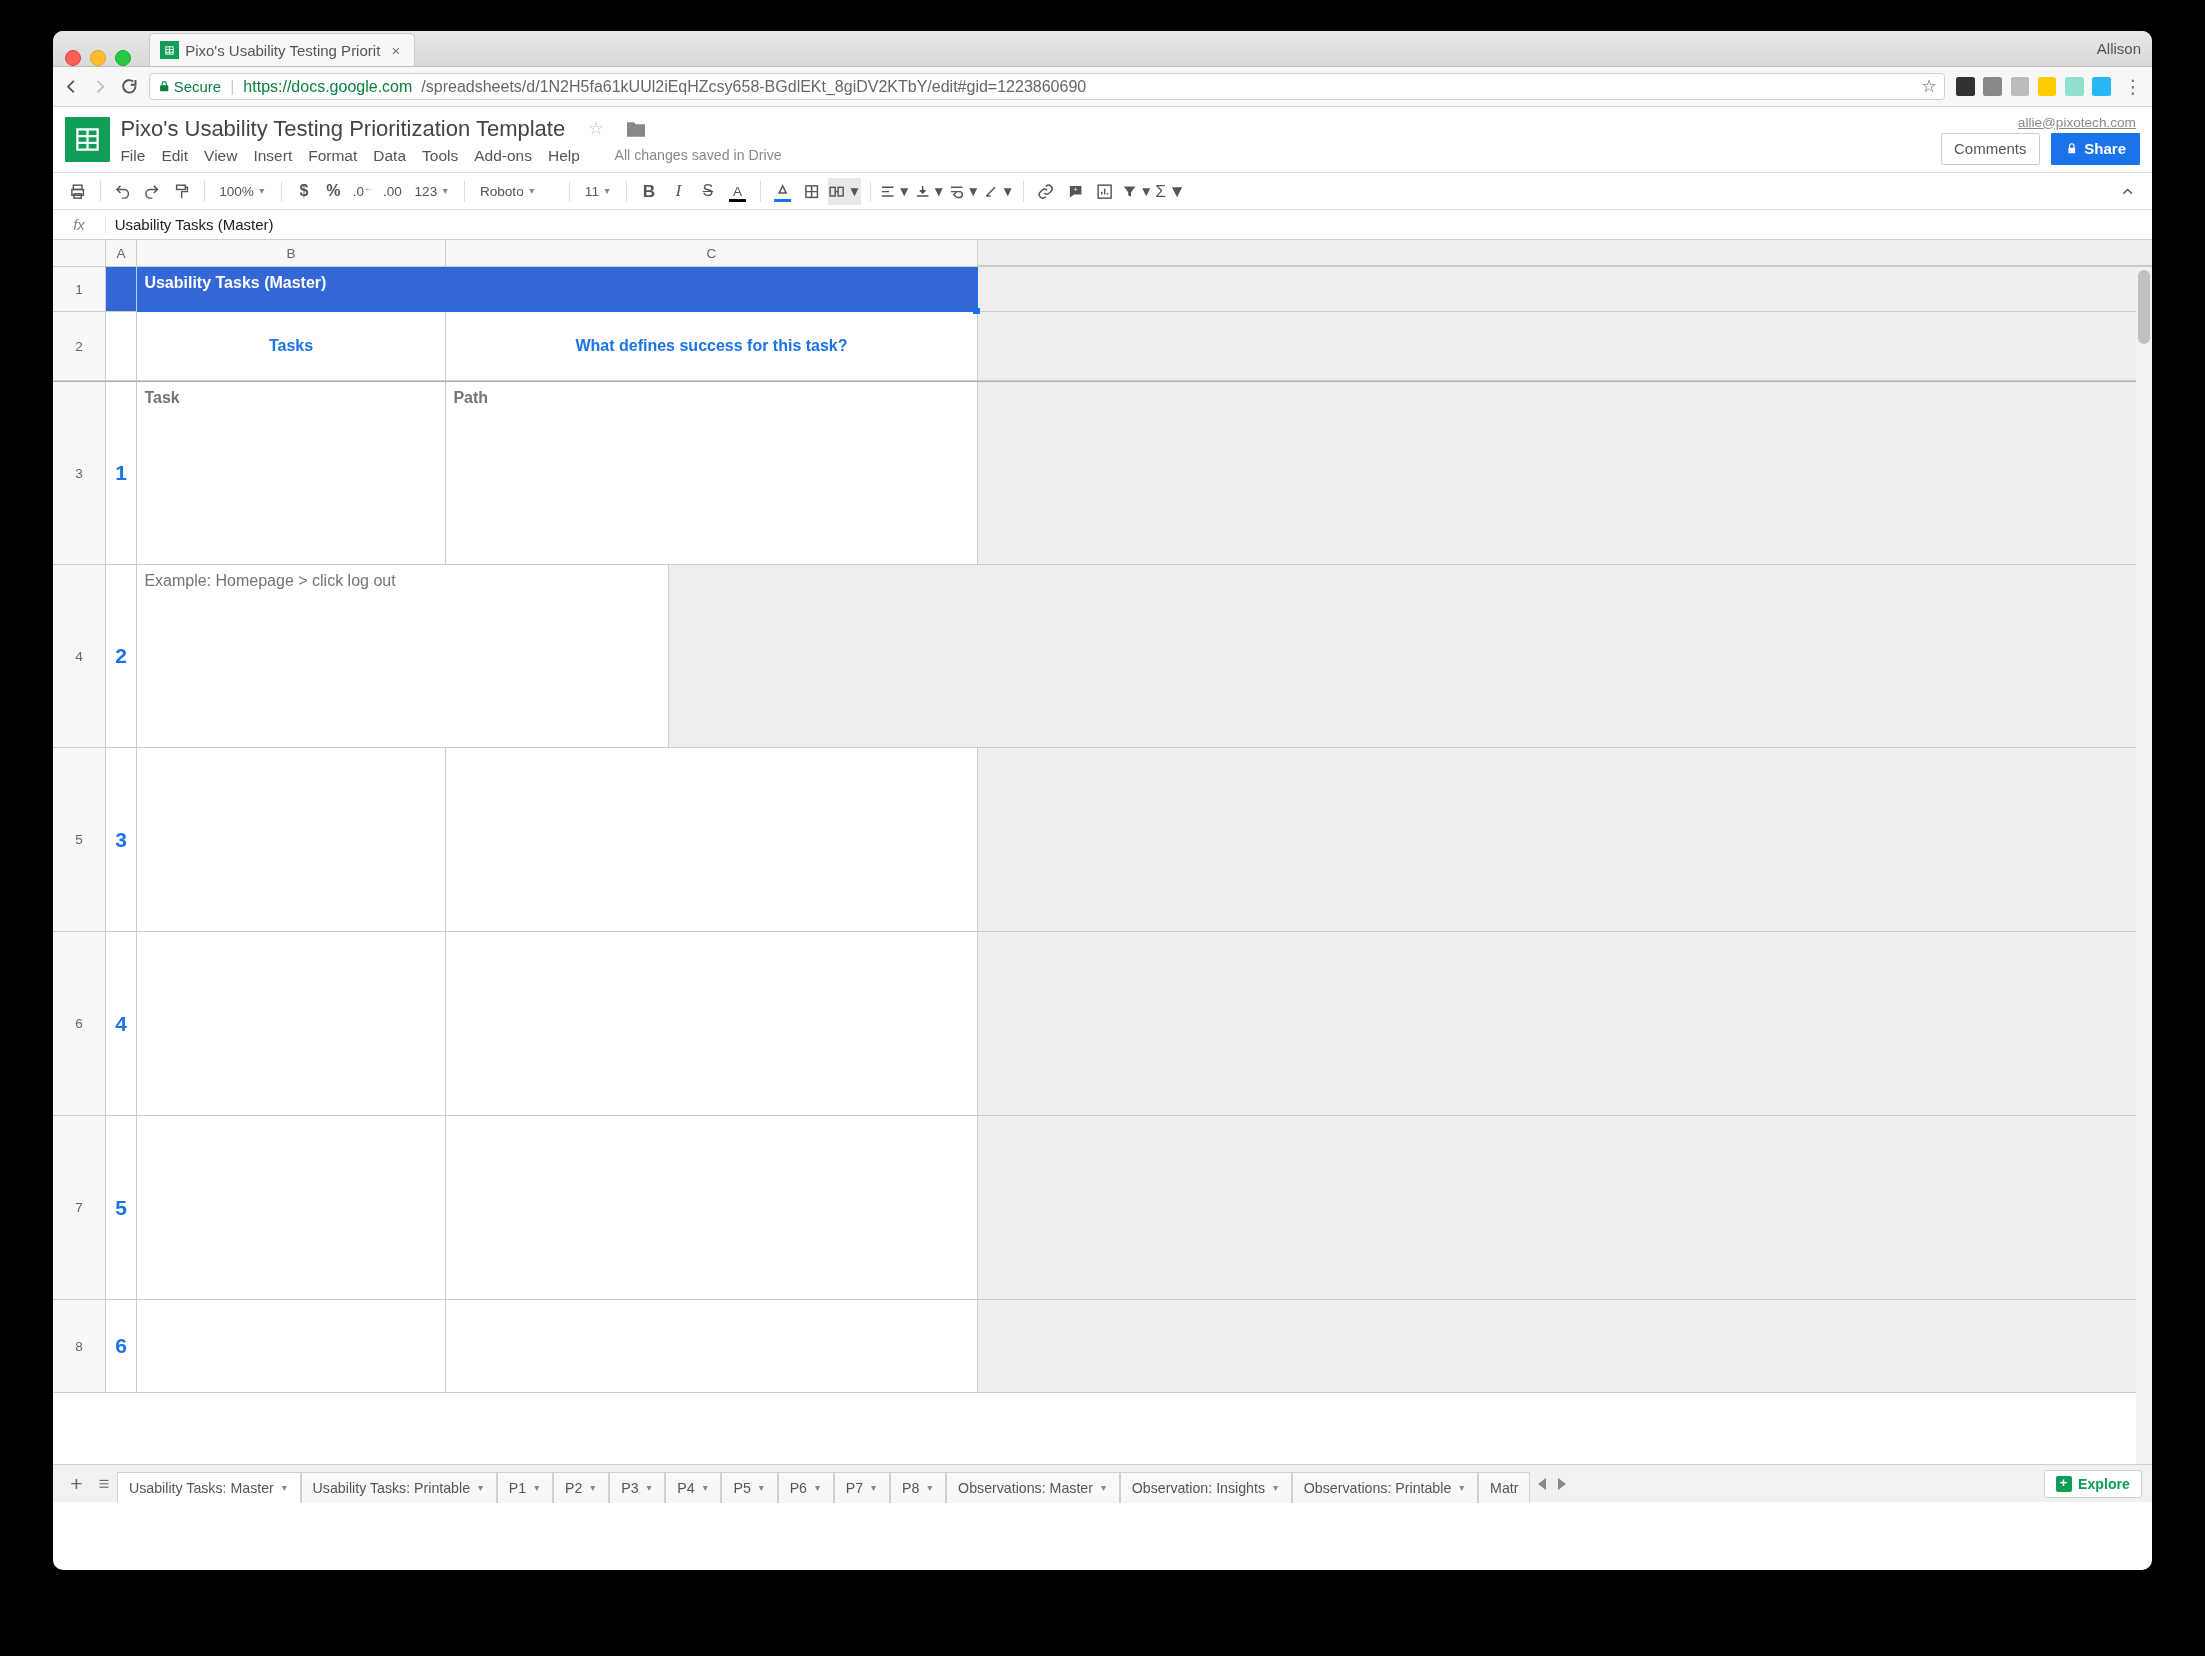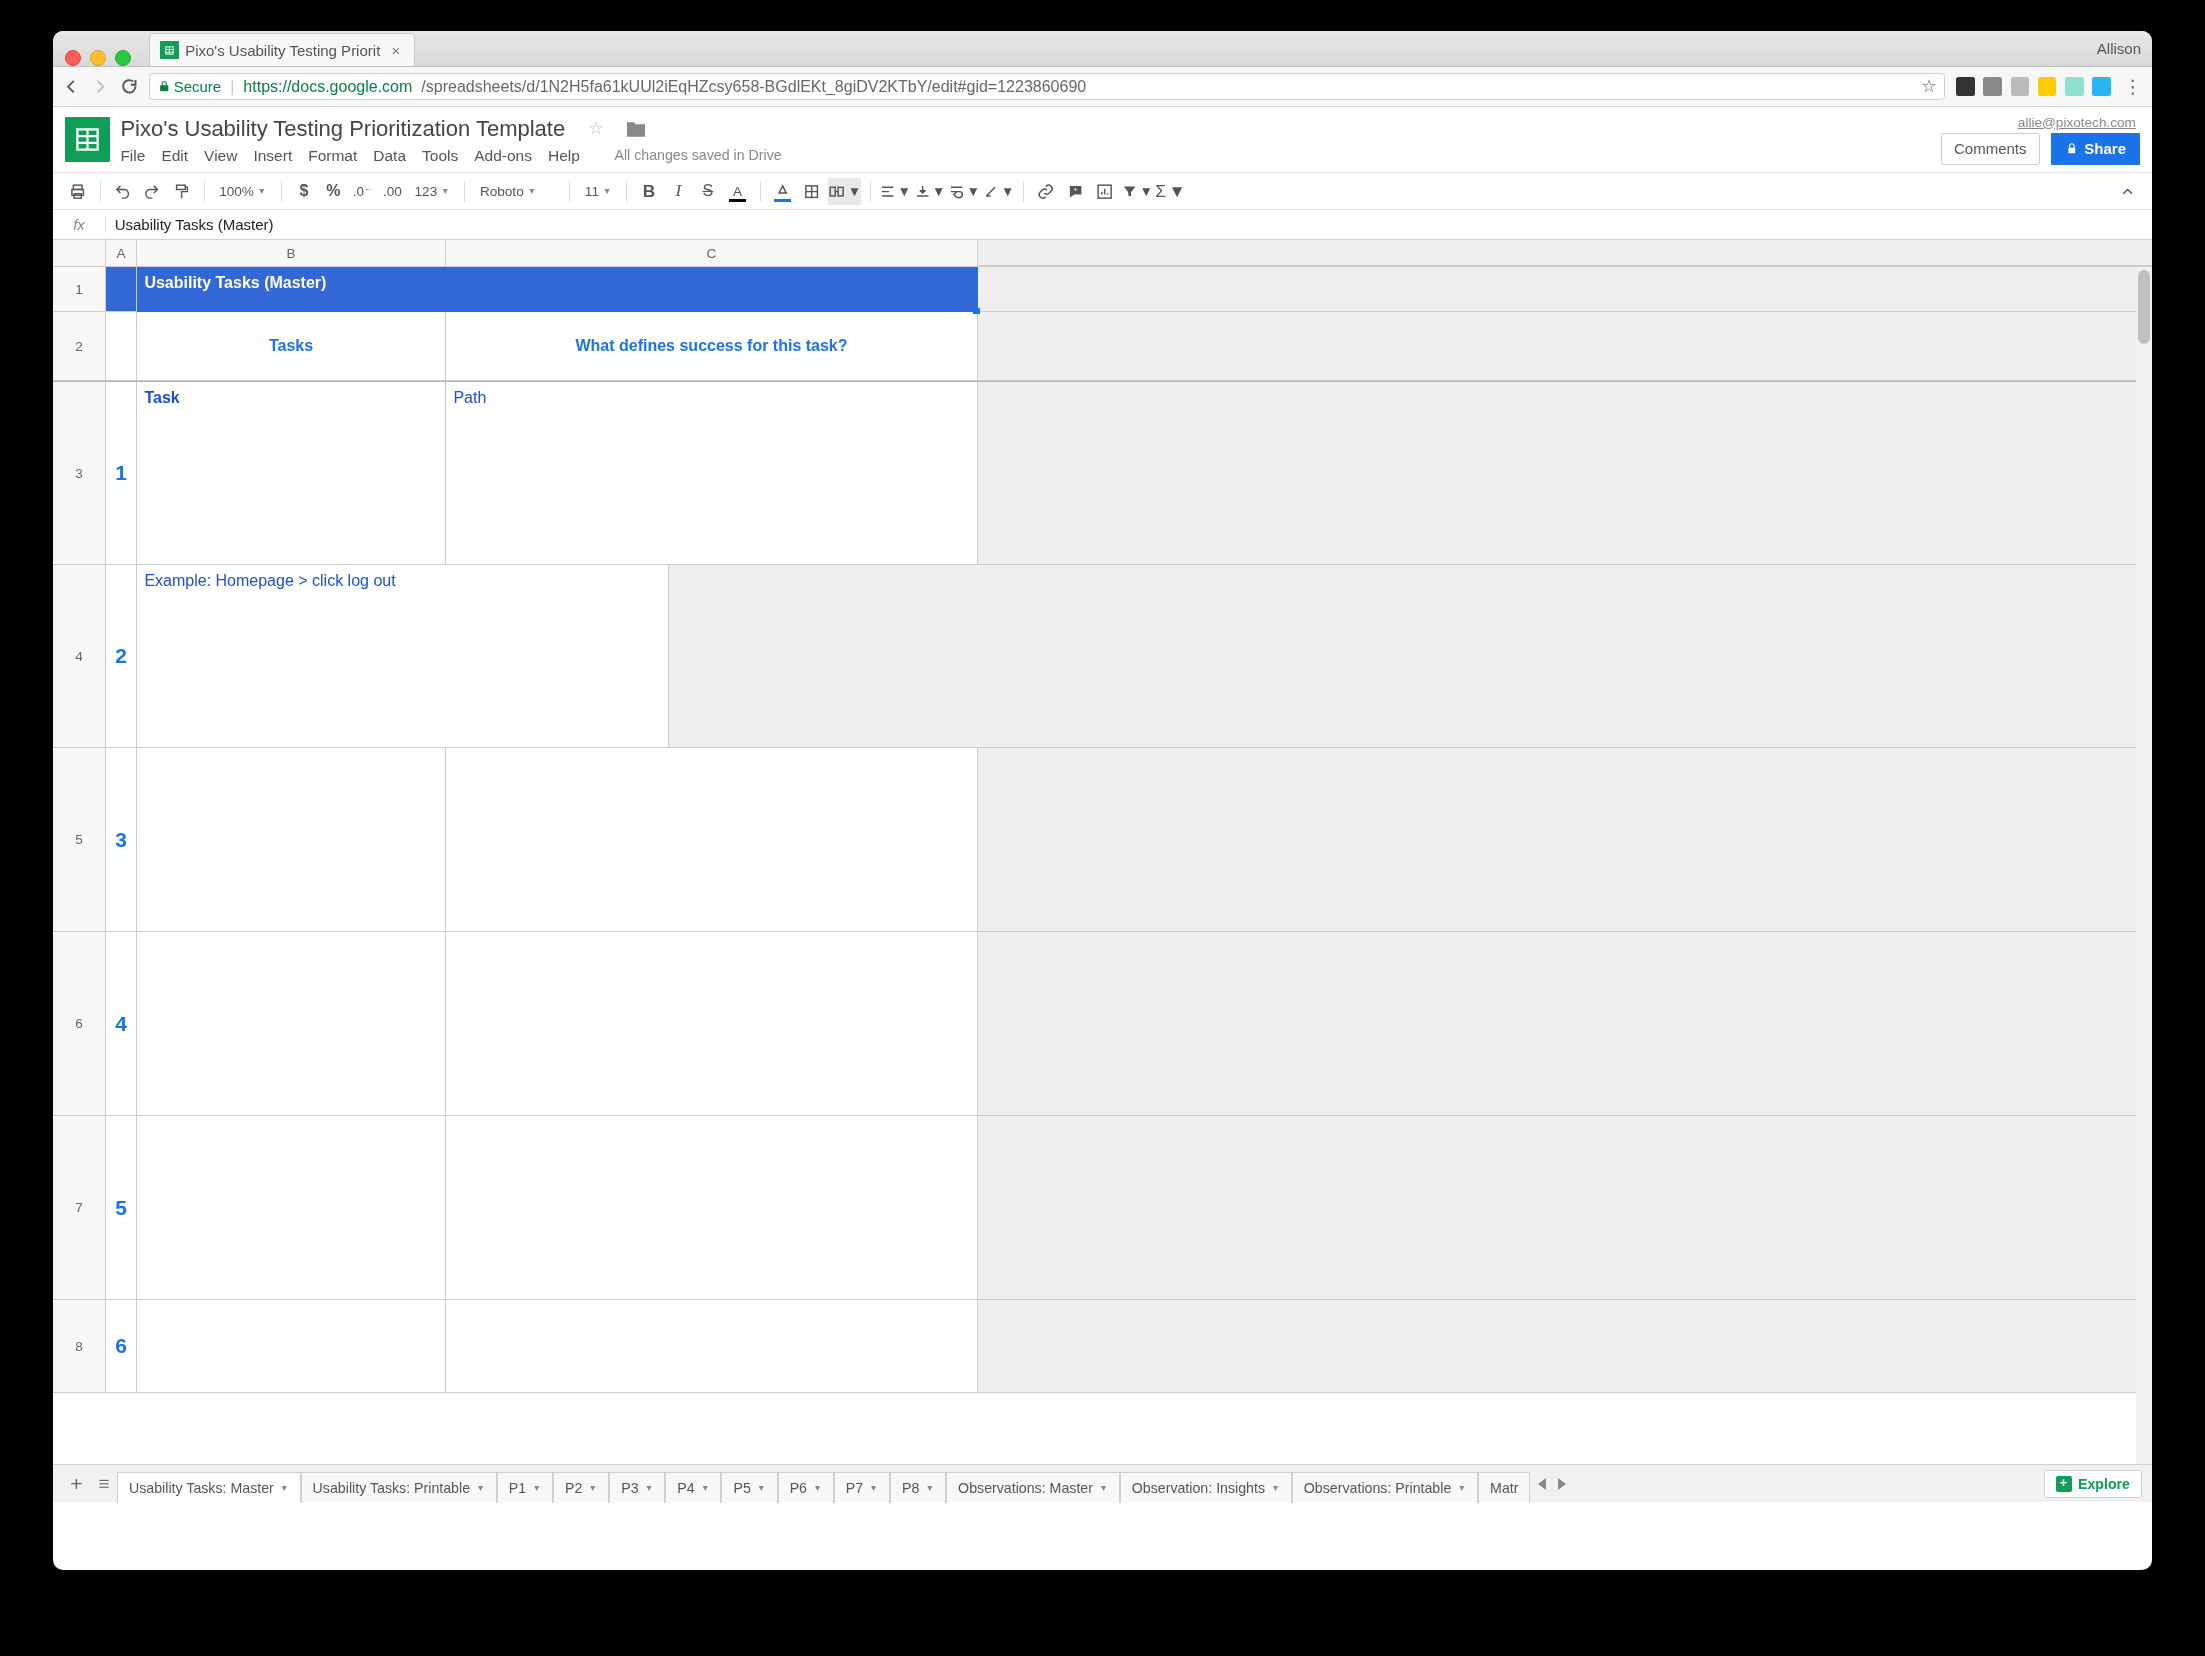--- a/index.html
+++ b/index.html
@@ -103,21 +103,21 @@
   .grid-area{position:relative;height:1224px;overflow:hidden;}
   .col-headers{display:flex;height:27px;background:#f8f8f8;border-bottom:0.6px solid #ccc;}
   .corner{width:53px;border-right:0.6px solid #ccc;background:#f8f8f8;}
   .ch{border-right:0.6px solid #ccc;display:flex;align-items:center;justify-content:center;font-size:13.6px;color:#666;}
   .chA{width:31px;}
   .chB{width:309px;}
   .chC{width:532px;}
   .grid-body{position:relative;background:#eee;}
   .row-hdr{width:53px;background:#f8f8f8;border-right:0.6px solid #ccc;border-bottom:0.6px solid #ccc;display:flex;align-items:center;justify-content:center;font-size:13.6px;color:#666;}
   .grow{display:flex;}
-  .cell{border-right:0.6px solid #ccc;border-bottom:0.6px solid #ccc;background:#fff;padding:6.2px 7.4px;font-size:16px;color:#1d4ed8;}
+  .cell{border-right:0.6px solid #ccc;border-bottom:0.6px solid #ccc;background:#fff;padding:6.2px 7.4px;font-size:16px;color:#737373;}
   .cA{width:31px;text-align:center;}
   .cB{width:309px;}
   .cC{width:532px;}
   .blank-right{flex:1;background:#eee;border-bottom:0.6px solid #ccc;}
   
   .row1 .row-hdr,.row1 .cell{height:45px;}
   .row1 .cA{background:#3367d6;}
   .row1 .cBC{background:#3367d6;color:#fff;font-weight:bold;width:841px;border-right:0.6px solid #2a55b8;}
   .row2 .row-hdr,.row2 .cell{height:69px;}
   .row2 .cB,.row2 .cC{color:#1a73e8;font-weight:bold;text-align:left;display:flex;align-items:center;justify-content:center;}
@@ -426,21 +426,21 @@
         <div class="cell cA"></div>
         <div class="cell cB">Tasks</div>
         <div class="cell cC">What defines success for this task?</div>
         <div class="blank-right"></div>
       </div>
 
       <div class="grow row3 row-data thick-top">
         <div class="row-hdr">3</div>
         <div class="cell cA">1</div>
         <div class="cell cB" style="font-weight:bold">Task</div>
-        <div class="cell cC" style="font-weight:normal">Path</div>
+        <div class="cell cC" style="font-weight:bold">Path</div>
         <div class="blank-right"></div>
       </div>
 
       <div class="grow row4 row-data">
         <div class="row-hdr">4</div>
         <div class="cell cA">2</div>
         <div class="cell cC">Example: Homepage &gt; click log out</div>
         <div class="blank-right"></div>
       </div>
 

